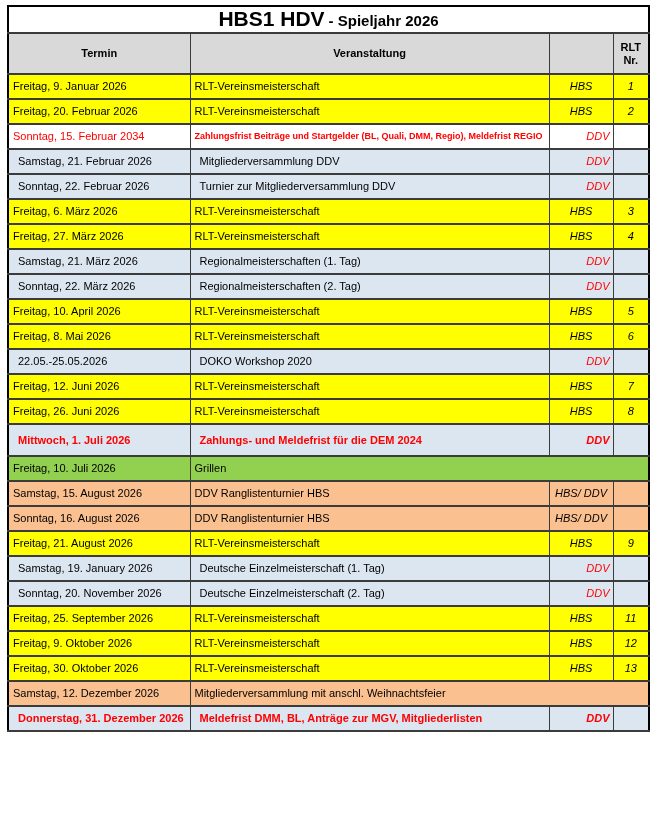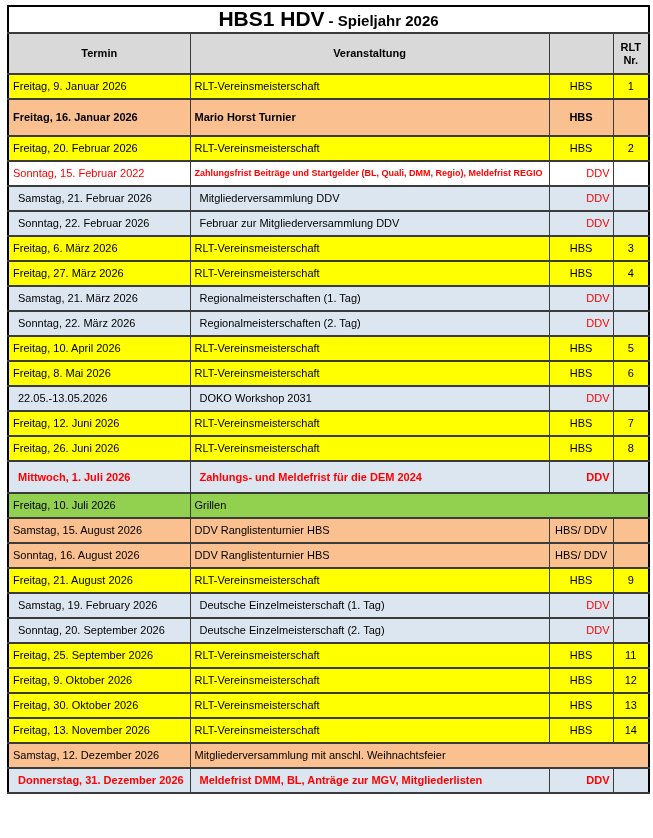--- a/index.html
+++ b/index.html
@@ -23,21 +23,21 @@
   }
   .title-main{font-size:21px;font-weight:700;letter-spacing:0px;}
   .title-sub{font-size:15px;font-weight:700;margin-left:4px;}
   .head-row th{background:var(--gray);height:39px;font-size:11px;font-weight:700;text-align:center;}
   .head-rlt span{display:block;}
   tbody td{height:23px;}
   tr.tall td{height:35px;}
   tr.med td{height:30px;margin-left:41px;}
   .c-termin{text-align:left;padding-left:4px;}
   .c-event{text-align:left;padding-left:4px;}
-  .c-org,.c-rlt{text-align:center;}
+  .c-org,.c-rlt{text-align:center;font-style:italic;}
   tr.v-yellow td{background:var(--yellow);}
   tr.v-salmon td{background:var(--salmon);}
   tr.v-blue td{background:var(--blue);padding-left:9px;}
   tr.v-green td{background:var(--green);}
   tr.v-white td{background:var(--white);}
   tr.bold td{font-weight:700;}
   tr.redtext td{color:var(--red);}
   td.org-red{color:var(--red);text-align:right;}
   td.small-event{font-size:9px;font-weight:700;}
 </style>
@@ -68,47 +68,41 @@
         </th>
       </tr>
     </thead>
     <tbody>
         <tr class="v-yellow">
           <td class="c-termin">Freitag, 9. Januar 2026</td>
           <td class="c-event">RLT-Vereinsmeisterschaft</td>
           <td class="c-org">HBS</td>
           <td class="c-rlt">1</td>
         </tr>
-        <tr class="v-salmon tall bold">
-          <td class="c-termin">Freitag, 16. Januar 2026</td>
-          <td class="c-event">Mario Horst Turnier</td>
-          <td class="c-org">HBS</td>
-          <td class="c-rlt"></td>
-        </tr>
         <tr class="v-yellow">
           <td class="c-termin">Freitag, 20. Februar 2026</td>
           <td class="c-event">RLT-Vereinsmeisterschaft</td>
           <td class="c-org">HBS</td>
           <td class="c-rlt">2</td>
         </tr>
         <tr class="v-white redtext">
-          <td class="c-termin">Sonntag, 15. Februar 2022</td>
+          <td class="c-termin">Sonntag, 15. Februar 2034</td>
           <td class="c-event small-event">Zahlungsfrist Beiträge und Startgelder (BL, Quali, DMM, Regio), Meldefrist REGIO</td>
           <td class="c-org org-red">DDV</td>
           <td class="c-rlt"></td>
         </tr>
         <tr class="v-blue">
           <td class="c-termin">Samstag, 21. Februar 2026</td>
           <td class="c-event">Mitgliederversammlung DDV</td>
           <td class="c-org org-red">DDV</td>
           <td class="c-rlt"></td>
         </tr>
         <tr class="v-blue">
           <td class="c-termin">Sonntag, 22. Februar 2026</td>
-          <td class="c-event">Februar zur Mitgliederversammlung DDV</td>
+          <td class="c-event">Turnier zur Mitgliederversammlung DDV</td>
           <td class="c-org org-red">DDV</td>
           <td class="c-rlt"></td>
         </tr>
         <tr class="v-yellow">
           <td class="c-termin">Freitag, 6. März 2026</td>
           <td class="c-event">RLT-Vereinsmeisterschaft</td>
           <td class="c-org">HBS</td>
           <td class="c-rlt">3</td>
         </tr>
         <tr class="v-yellow">
@@ -135,22 +129,22 @@
           <td class="c-org">HBS</td>
           <td class="c-rlt">5</td>
         </tr>
         <tr class="v-yellow">
           <td class="c-termin">Freitag, 8. Mai 2026</td>
           <td class="c-event">RLT-Vereinsmeisterschaft</td>
           <td class="c-org">HBS</td>
           <td class="c-rlt">6</td>
         </tr>
         <tr class="v-blue">
-          <td class="c-termin">22.05.-13.05.2026</td>
-          <td class="c-event">DOKO Workshop 2031</td>
+          <td class="c-termin">22.05.-25.05.2026</td>
+          <td class="c-event">DOKO Workshop 2020</td>
           <td class="c-org org-red">DDV</td>
           <td class="c-rlt"></td>
         </tr>
         <tr class="v-yellow">
           <td class="c-termin">Freitag, 12. Juni 2026</td>
           <td class="c-event">RLT-Vereinsmeisterschaft</td>
           <td class="c-org">HBS</td>
           <td class="c-rlt">7</td>
         </tr>
         <tr class="v-yellow">
@@ -181,27 +175,27 @@
           <td class="c-org">HBS/ DDV</td>
           <td class="c-rlt"></td>
         </tr>
         <tr class="v-yellow">
           <td class="c-termin">Freitag, 21. August 2026</td>
           <td class="c-event">RLT-Vereinsmeisterschaft</td>
           <td class="c-org">HBS</td>
           <td class="c-rlt">9</td>
         </tr>
         <tr class="v-blue">
-          <td class="c-termin">Samstag, 19. February 2026</td>
+          <td class="c-termin">Samstag, 19. January 2026</td>
           <td class="c-event">Deutsche Einzelmeisterschaft (1. Tag)</td>
           <td class="c-org org-red">DDV</td>
           <td class="c-rlt"></td>
         </tr>
         <tr class="v-blue">
-          <td class="c-termin">Sonntag, 20. September 2026</td>
+          <td class="c-termin">Sonntag, 20. November 2026</td>
           <td class="c-event">Deutsche Einzelmeisterschaft (2. Tag)</td>
           <td class="c-org org-red">DDV</td>
           <td class="c-rlt"></td>
         </tr>
         <tr class="v-yellow">
           <td class="c-termin">Freitag, 25. September 2026</td>
           <td class="c-event">RLT-Vereinsmeisterschaft</td>
           <td class="c-org">HBS</td>
           <td class="c-rlt">11</td>
         </tr>
@@ -209,26 +203,20 @@
           <td class="c-termin">Freitag, 9. Oktober 2026</td>
           <td class="c-event">RLT-Vereinsmeisterschaft</td>
           <td class="c-org">HBS</td>
           <td class="c-rlt">12</td>
         </tr>
         <tr class="v-yellow">
           <td class="c-termin">Freitag, 30. Oktober 2026</td>
           <td class="c-event">RLT-Vereinsmeisterschaft</td>
           <td class="c-org">HBS</td>
           <td class="c-rlt">13</td>
-        </tr>
-        <tr class="v-yellow">
-          <td class="c-termin">Freitag, 13. November 2026</td>
-          <td class="c-event">RLT-Vereinsmeisterschaft</td>
-          <td class="c-org">HBS</td>
-          <td class="c-rlt">14</td>
         </tr>
         <tr class="v-salmon">
           <td class="c-termin">Samstag, 12. Dezember 2026</td>
           <td class="c-event" colspan="3">Mitgliederversammlung mit anschl. Weihnachtsfeier</td>
         </tr>
         <tr class="v-blue bold redtext">
           <td class="c-termin">Donnerstag, 31. Dezember 2026</td>
           <td class="c-event">Meldefrist DMM, BL, Anträge zur MGV, Mitgliederlisten</td>
           <td class="c-org org-red">DDV</td>
           <td class="c-rlt"></td>

